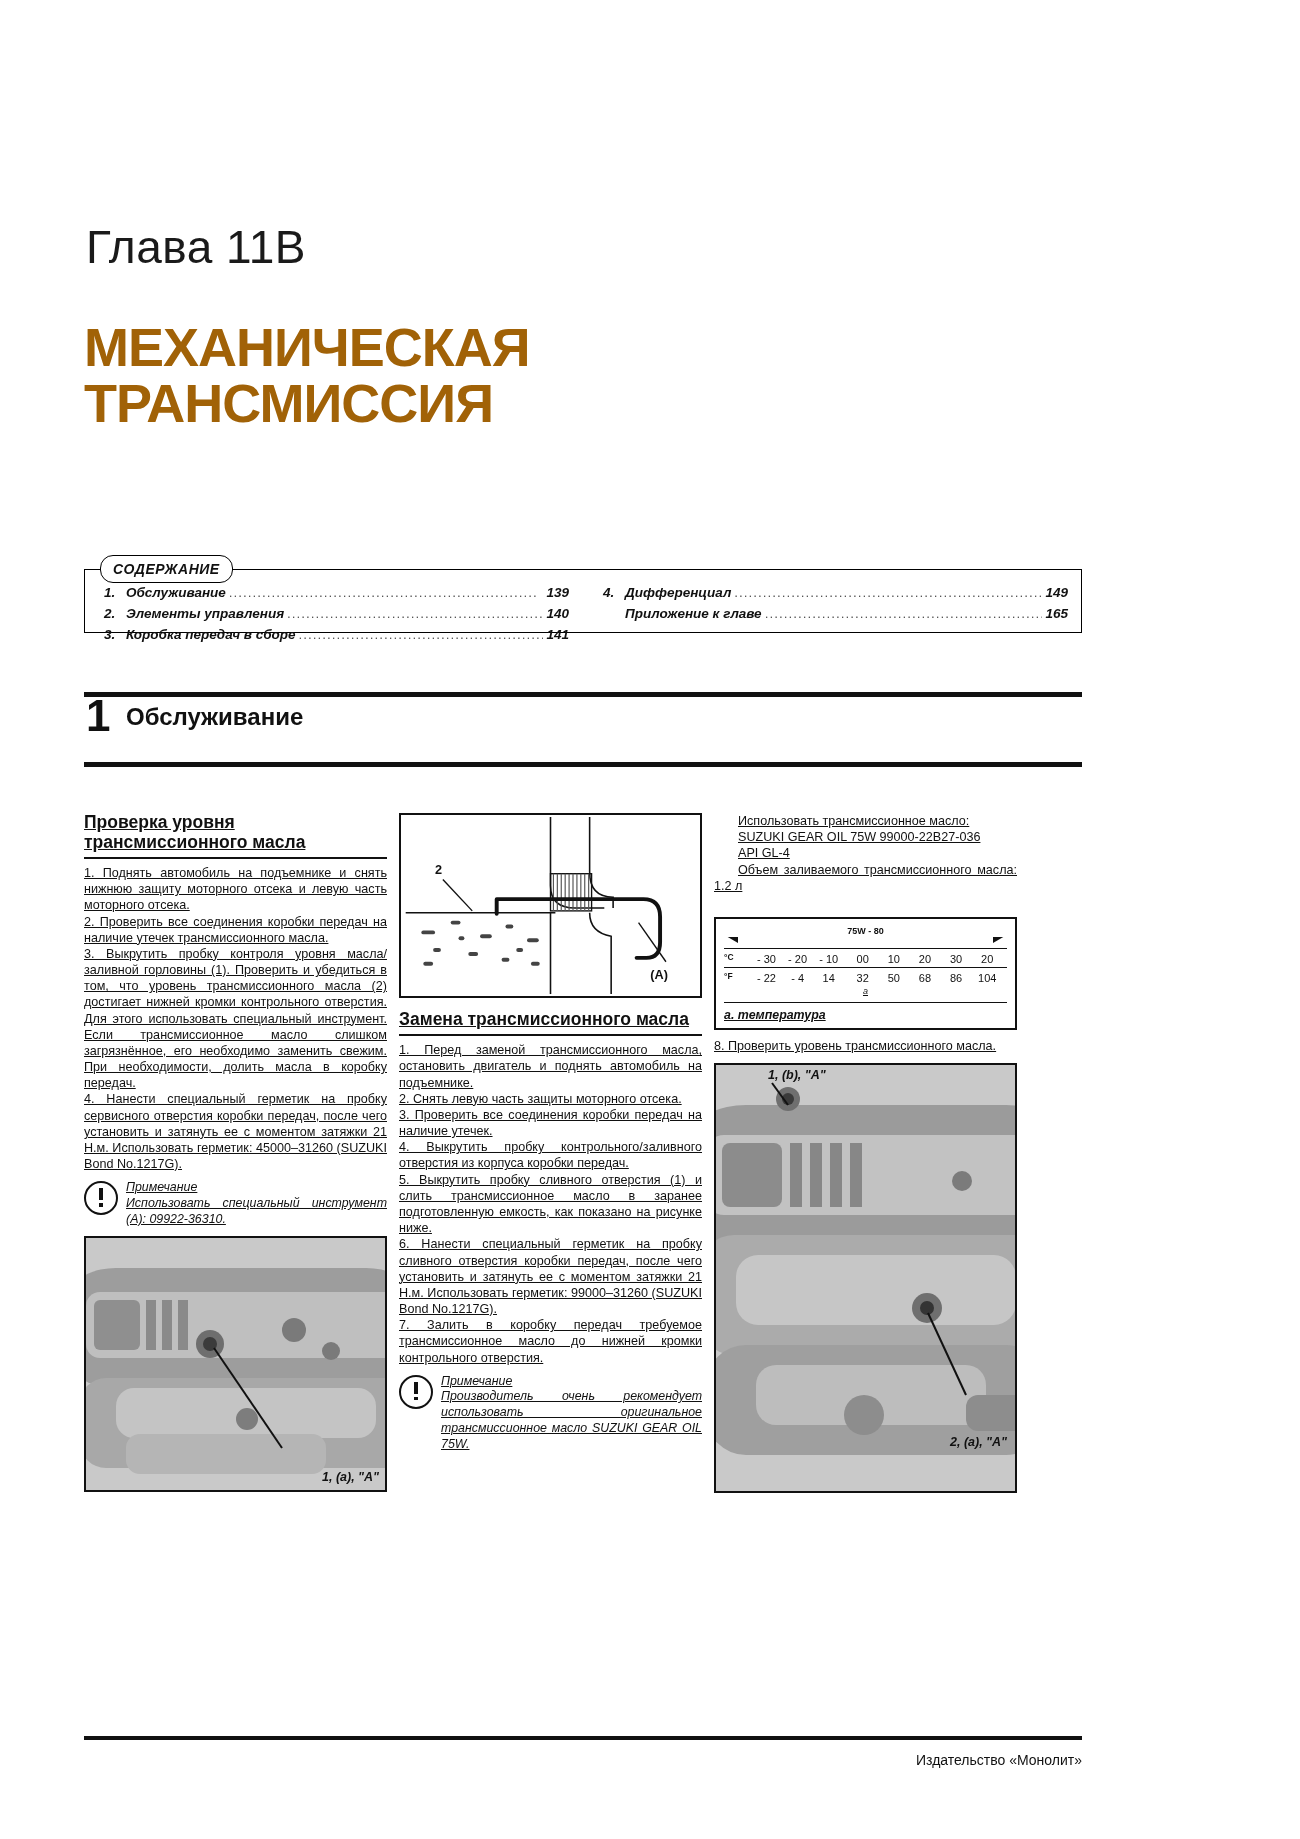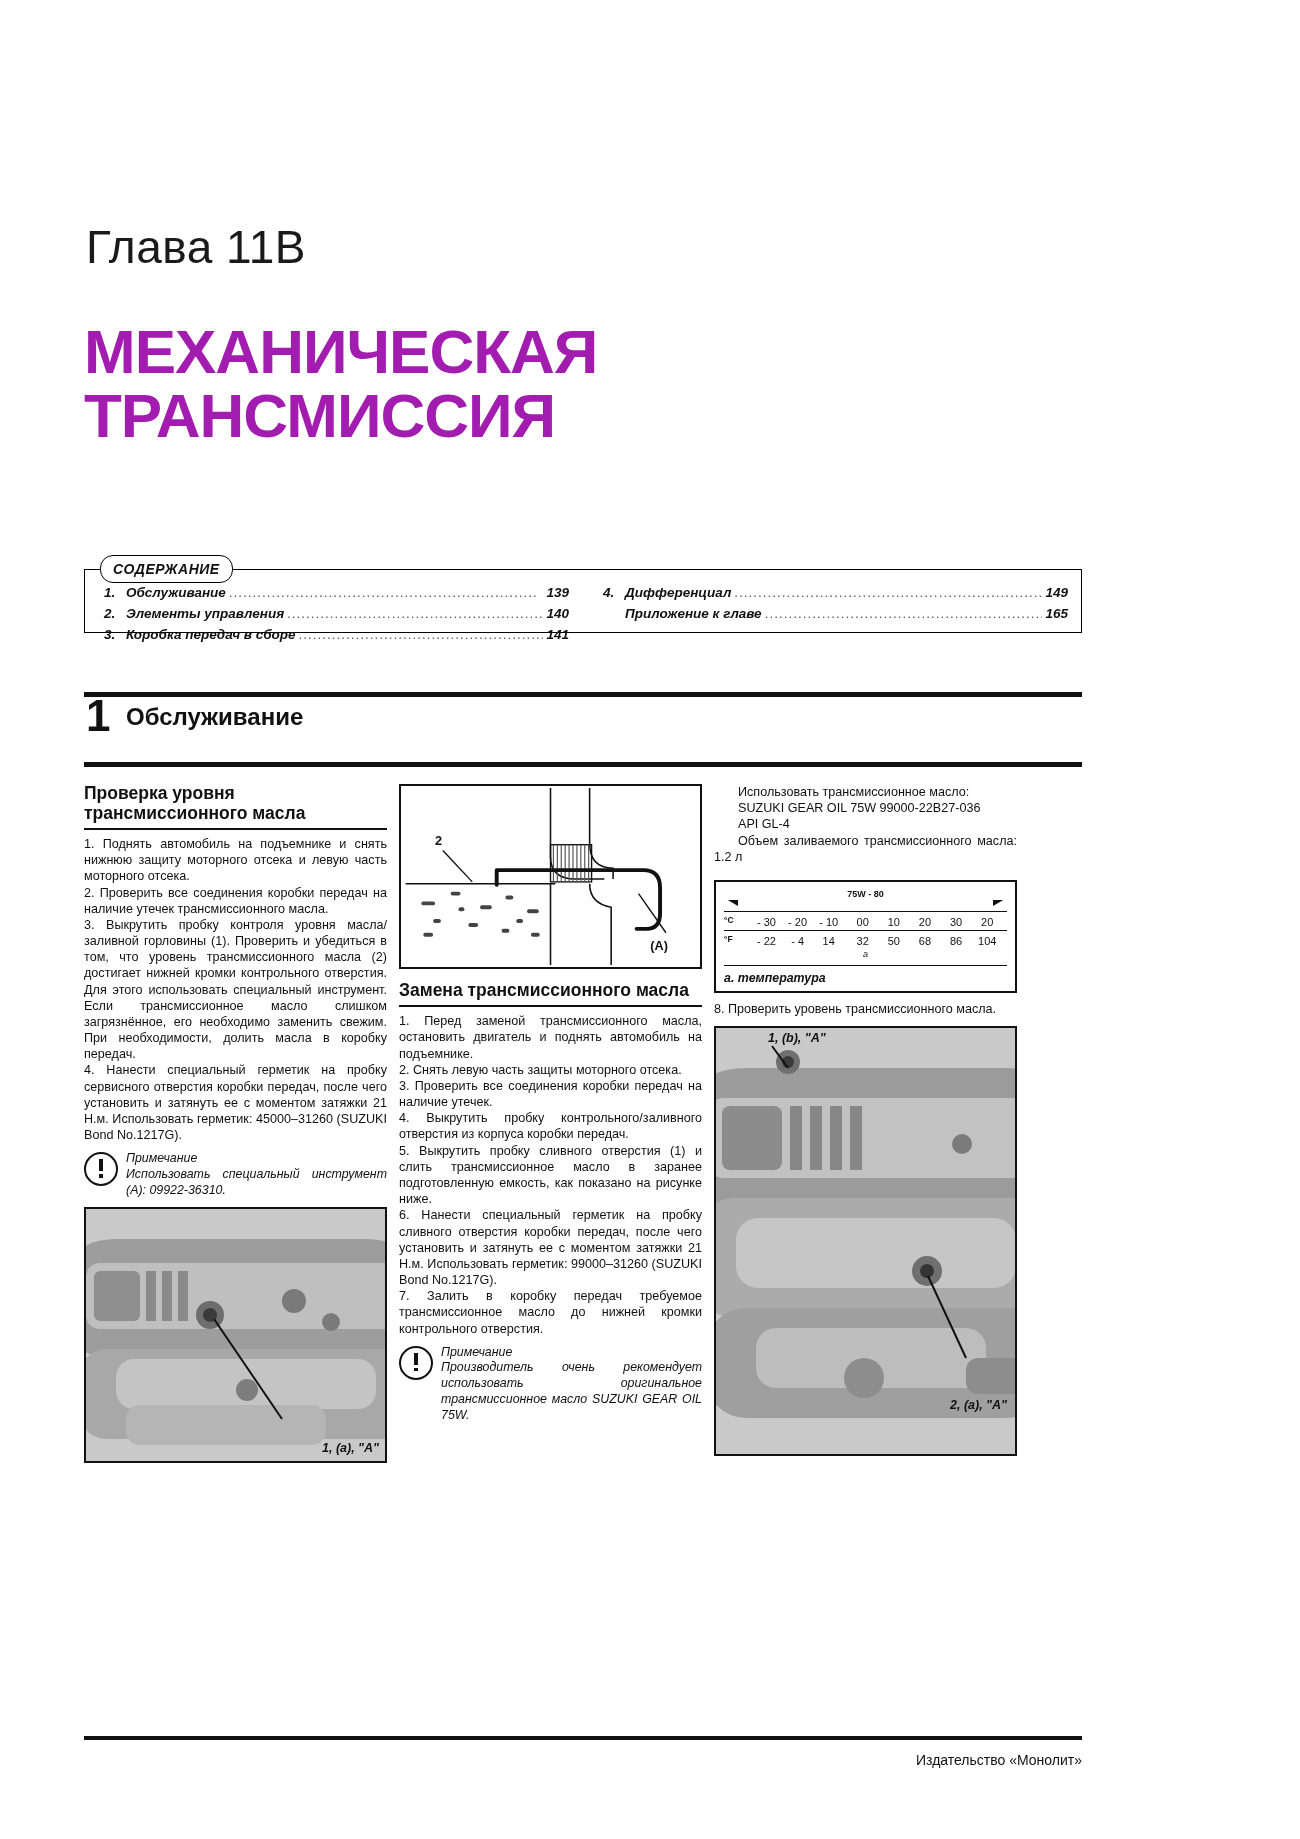--- a/index.html
+++ b/index.html
@@ -1,20 +1,20 @@
 <!DOCTYPE html>
 <html><head>
 <meta charset="utf-8">
 <style>
   html,body{margin:0;padding:0;background:#ffffff;}
   body{width:1300px;height:1839px;font-family:"Liberation Sans",sans-serif;color:#111;position:relative;overflow:hidden;}
   .page{position:absolute;left:0;top:0;width:1300px;height:1839px;background:#fff;}
 
   .chapter-label{position:absolute;left:86px;top:220px;font-size:46px;font-weight:400;letter-spacing:.5px;color:#1a1a1a;}
-  .chapter-title{position:absolute;left:84px;top:320px;width:780px;font-size:62px;font-weight:700;line-height:1.03;letter-spacing:-1px;color:#a21caf;}
+  .chapter-title{position:absolute;left:84px;top:320px;width:780px;font-size:54px;font-weight:700;line-height:1.03;letter-spacing:-1px;color:#a16207;}
   .chapter-title span{display:block;}
 
   
   .toc{position:absolute;left:84px;top:555px;width:1000px;height:80px;}
   .toc-frame{position:absolute;left:0;top:14px;width:998px;height:64px;border:1.5px solid #000;box-sizing:border-box;}
   .toc-tab{position:absolute;left:16px;top:0;height:26px;padding:0 12px;border:1.5px solid #000;border-radius:13px;background:#fff;display:flex;align-items:center;}
   .toc-tab span{font-size:14px;font-weight:700;font-style:italic;letter-spacing:.5px;}
   .toc-cols{position:absolute;left:0;top:28px;width:998px;display:flex;}
   .toc-col{width:50%;padding:0 14px 0 20px;box-sizing:border-box;}
   .toc-row{display:flex;align-items:baseline;font-size:13.5px;font-weight:700;font-style:italic;line-height:1.55;white-space:nowrap;}
@@ -23,21 +23,21 @@
   .toc-dots{flex:1 1 auto;overflow:hidden;margin:0 3px;font-weight:400;font-style:normal;letter-spacing:1px;color:#555;}
   .toc-page{flex:0 0 auto;}
 
   
   .sec-rule-top{position:absolute;left:84px;top:692px;width:998px;height:5px;background:#111;}
   .sec-rule-bot{position:absolute;left:84px;top:762px;width:998px;height:5px;background:#111;}
   .sec-num{position:absolute;left:86px;top:694px;font-size:44px;font-weight:700;line-height:1;}
   .sec-title{position:absolute;left:126px;top:703px;font-size:24px;font-weight:700;}
 
   
-  .col{position:absolute;top:784px;font-size:12.6px;line-height:1.285;text-align:justify;}
+  .col{position:absolute;top:813px;font-size:12.6px;line-height:1.285;text-align:justify;text-decoration:underline;}
   .c1{left:84px;width:303px;}
   .c2{left:399px;width:303px;}
   .c3{left:714px;width:303px;}
 
   h3.sub{font-size:17.5px;font-weight:700;margin:0 0 4px 0;line-height:1.13;text-align:left;}
   .hr{height:2.5px;background:#111;margin:3px 0 6px 0;}
   p{margin:0;text-indent:0;}
   p.step{margin:0;}
 
   
@@ -242,21 +242,21 @@
       </div>
     </div>
   </div>
 
   <div class="col c3">
     <p style="text-indent:24px;">Использовать трансмиссионное масло:</p>
     <p style="text-indent:24px;">SUZUKI GEAR OIL 75W 99000-22B27-036</p>
     <p style="text-indent:24px;">API GL-4</p>
     <p style="text-indent:24px;">Объем заливаемого трансмиссионного масла: 1.2 л</p>
 
-    <div class="oilbox" style="margin-top:15px;">
+    <div class="oilbox" style="margin-top:23px;">
       <div class="oil-bar">
         <span class="ar-l"></span>
         <span class="line"></span>
         <span class="ar-r"></span>
         <span class="lab"><i>75W - 80</i></span>
       </div>
       <div class="scale">
         <span class="unit">°C</span>
         <span class="tick" style="left:15%">- 30</span>
         <span class="tick" style="left:26%">- 20</span>

